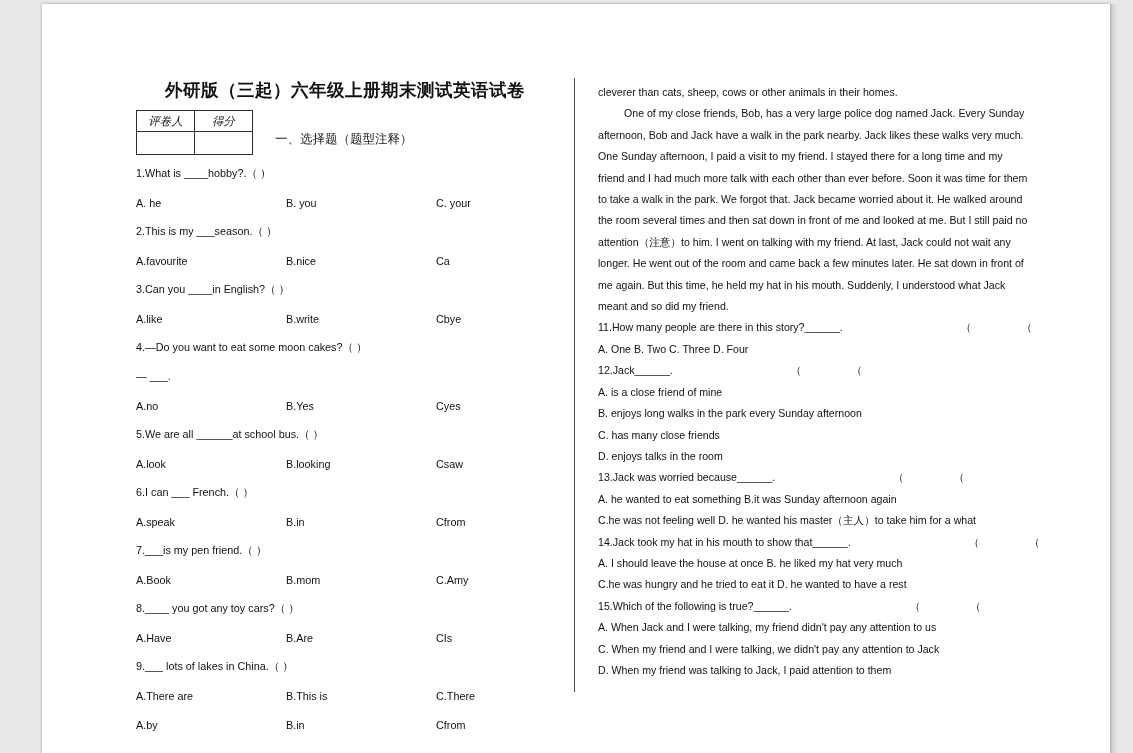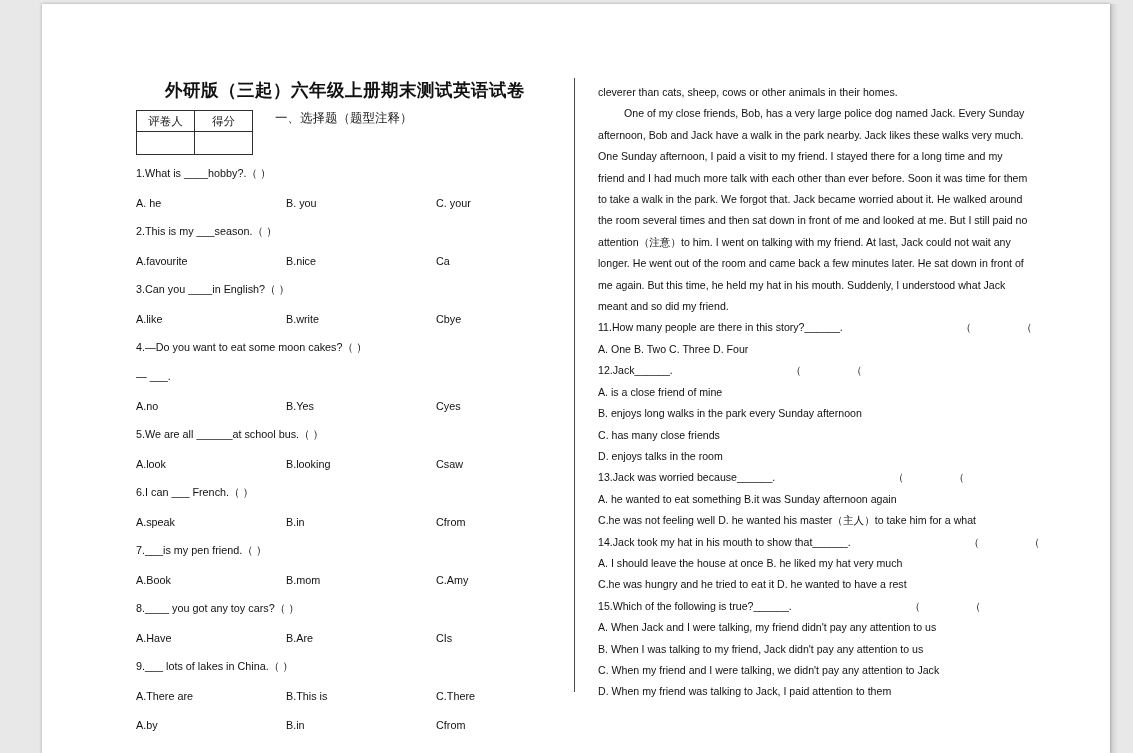--- a/index.html
+++ b/index.html
@@ -79,27 +79,29 @@
   }
   table.score-table td {
     border: 1px solid #2e2e2e;
     height: 21px;
     text-align: center;
     vertical-align: middle;
     font-family: "DejaVu Serif", "Liberation Serif", serif;
     font-size: 11.5px;
     color: #1a1a1a;
     padding: 0;
+    font-style: italic;
   }
   table.score-table td.empty { height: 23px; }
   .section-heading {
     font-family: Liberation Serif, serif;
     font-size: 12.5px;
     color: #1a1a1a;
     margin-left: 22px;
+    margin-top: 21px;
     white-space: nowrap;
   }
   .q-line {
     font-size: 10.8px;
     color: #111;
     line-height: 1.0;
     margin: 0;
     padding: 0;
     height: 29px;
     display: flex;
@@ -297,20 +299,19 @@
         </div>
         <div class="r-opt">A. I should leave the house at once    B. he liked my hat very much</div>
         <div class="r-opt">C.he was hungry and he tried to eat it    D. he wanted to have a rest</div>
 
         <div class="r-q">
           <span class="qtext">15.Which of the following is true?______.</span>
           <span class="paren1">（</span>
           <span class="paren2">（</span>
         </div>
         <div class="r-opt">A. When Jack and I were talking, my friend didn't pay any attention to us</div>
-        <div class="r-opt">B. When I was talking to my friend, Jack didn't pay any attention to us</div>
         <div class="r-opt">C. When my friend and I were talking, we didn't pay any attention to Jack</div>
         <div class="r-opt">D. When my friend was talking to Jack, I paid attention to them</div>
       </div>
 
     </div>
   </div>
 </div>
 
 </body></html>

